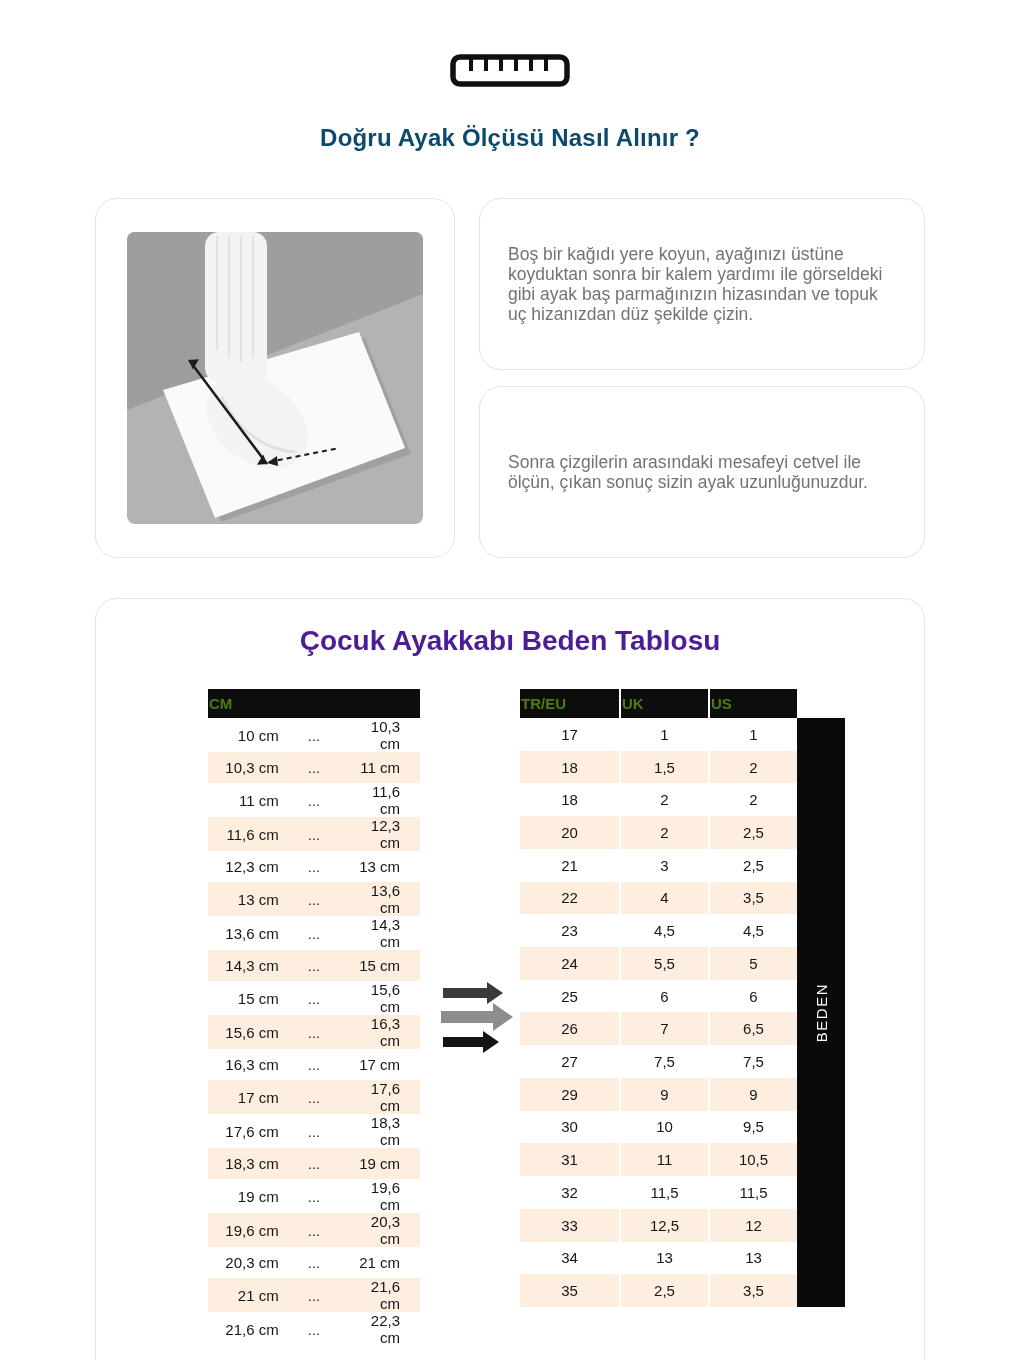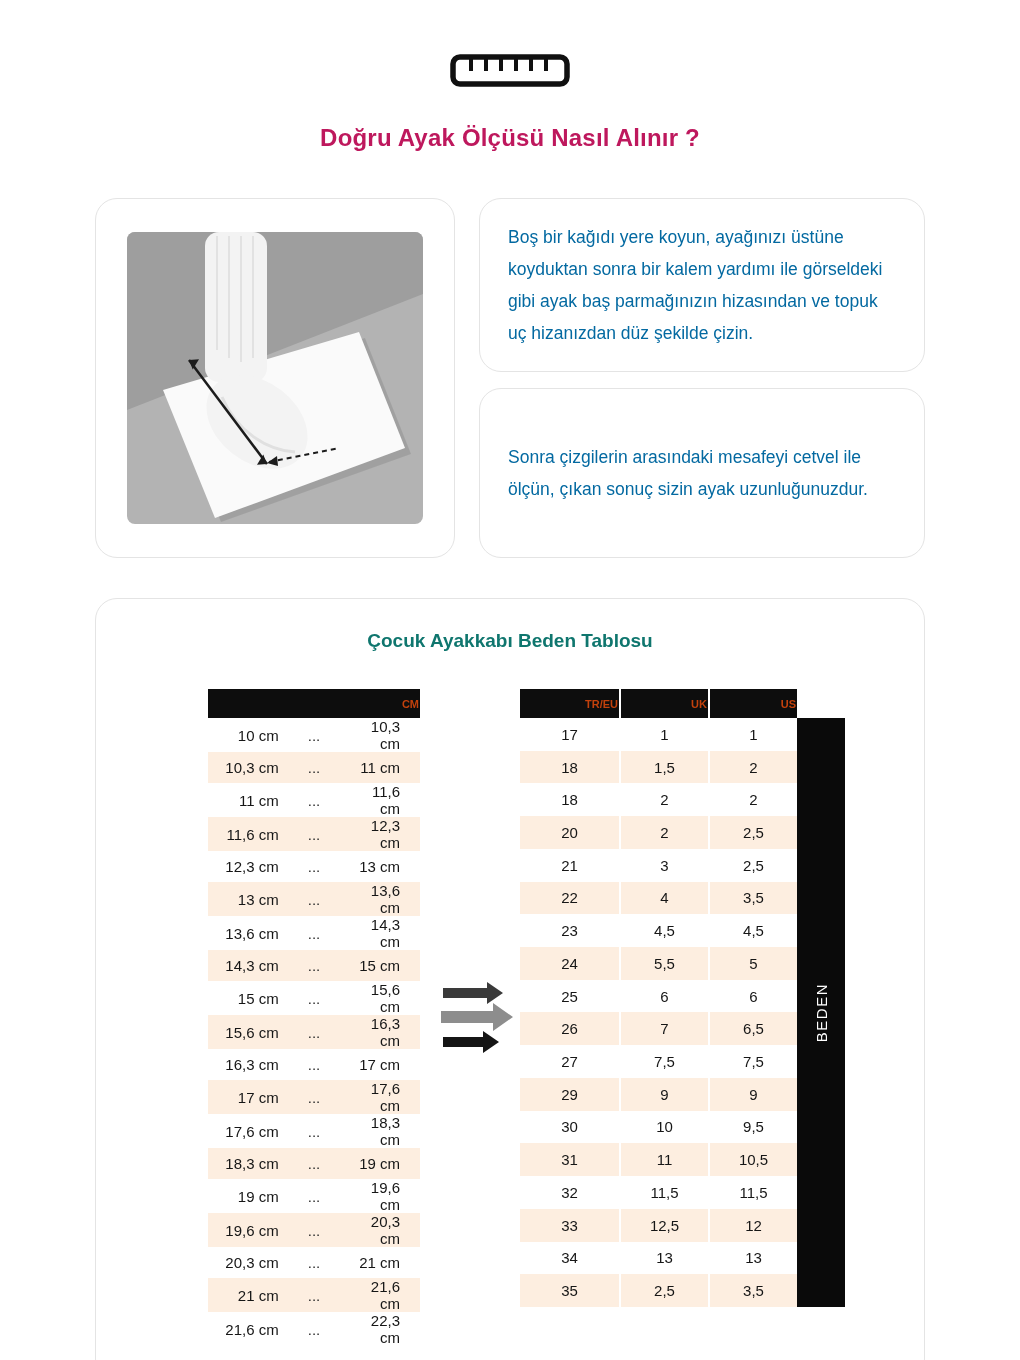--- a/index.html
+++ b/index.html
@@ -12,59 +12,59 @@
   body{
     width:1020px;height:1360px;background:#ffffff;
     font-family:"Liberation Sans",sans-serif;color:#1f1f1f;
     position:relative;overflow:hidden;
   }
   .page{width:830px;margin:0 auto;}
 
   .ruler-wrap{display:flex;justify-content:center;padding-top:50px;}
 
   .page-title{
-    text-align:center;font-size:24px;font-weight:bold;color:#be185d;
+    text-align:center;font-size:24px;font-weight:bold;color:#0c4a6e;
     margin-top:30px;line-height:28px;letter-spacing:.2px;
   }
 
   .top-row{display:flex;margin-top:46px;gap:24px;}
   .photo-card{
     width:360px;height:360px;flex:0 0 360px;
     border:1px solid var(--card-border);border-radius:22px;
     display:flex;align-items:center;justify-content:center;
     background:#fff;
   }
   .photo-frame{border-radius:8px;overflow:hidden;line-height:0;}
 
   .instruction-col{flex:1;display:flex;flex-direction:column;gap:16px;}
   .instruction-box{
     border:1px solid var(--card-border);border-radius:22px;
     padding:22px 28px;flex:1;display:flex;align-items:center;
     background:#fff;
   }
   .instruction-text{
-    font-size:17.5px;line-height:32px;color:#0369a1;
+    font-size:17.5px;line-height:20px;color:#737373;
   }
 
   .size-card{
     margin-top:40px;border:1px solid var(--card-border);
     border-radius:22px;background:#fff;
     padding:28px 0 34px;
   }
   .size-title{
-    text-align:center;font-size:19px;font-weight:bold;color:#0f766e;line-height:28px;
+    text-align:center;font-size:28px;font-weight:bold;color:#4c1d95;line-height:28px;
   }
   .tables-row{
     display:flex;align-items:flex-start;margin-top:34px;padding-left:112px;
   }
 
   table{border-collapse:collapse;}
   th{
-    background:var(--header-bg);color:#c2410c;font-weight:bold;
-    font-size:11px;height:29px;text-align:right;
+    background:var(--header-bg);color:#4d7c0f;font-weight:bold;
+    font-size:15px;height:29px;text-align:left;
   }
   td{font-size:15px;color:#161616;height:31px;padding:0;}
   tbody tr:nth-child(even) td{background:var(--stripe);}
 
   .cm-table{width:212px;table-layout:fixed;}
   .cm-table td:nth-child(1){width:95px;text-align:right;}
   .cm-table td:nth-child(2){width:40px;text-align:center;color:#2a2a2a;}
   .cm-table td:nth-child(3){width:77px;text-align:right;padding-right:20px;}
 
   .arrows-wrap{align-self:center;margin-left:21px;margin-right:5px;line-height:0;}

